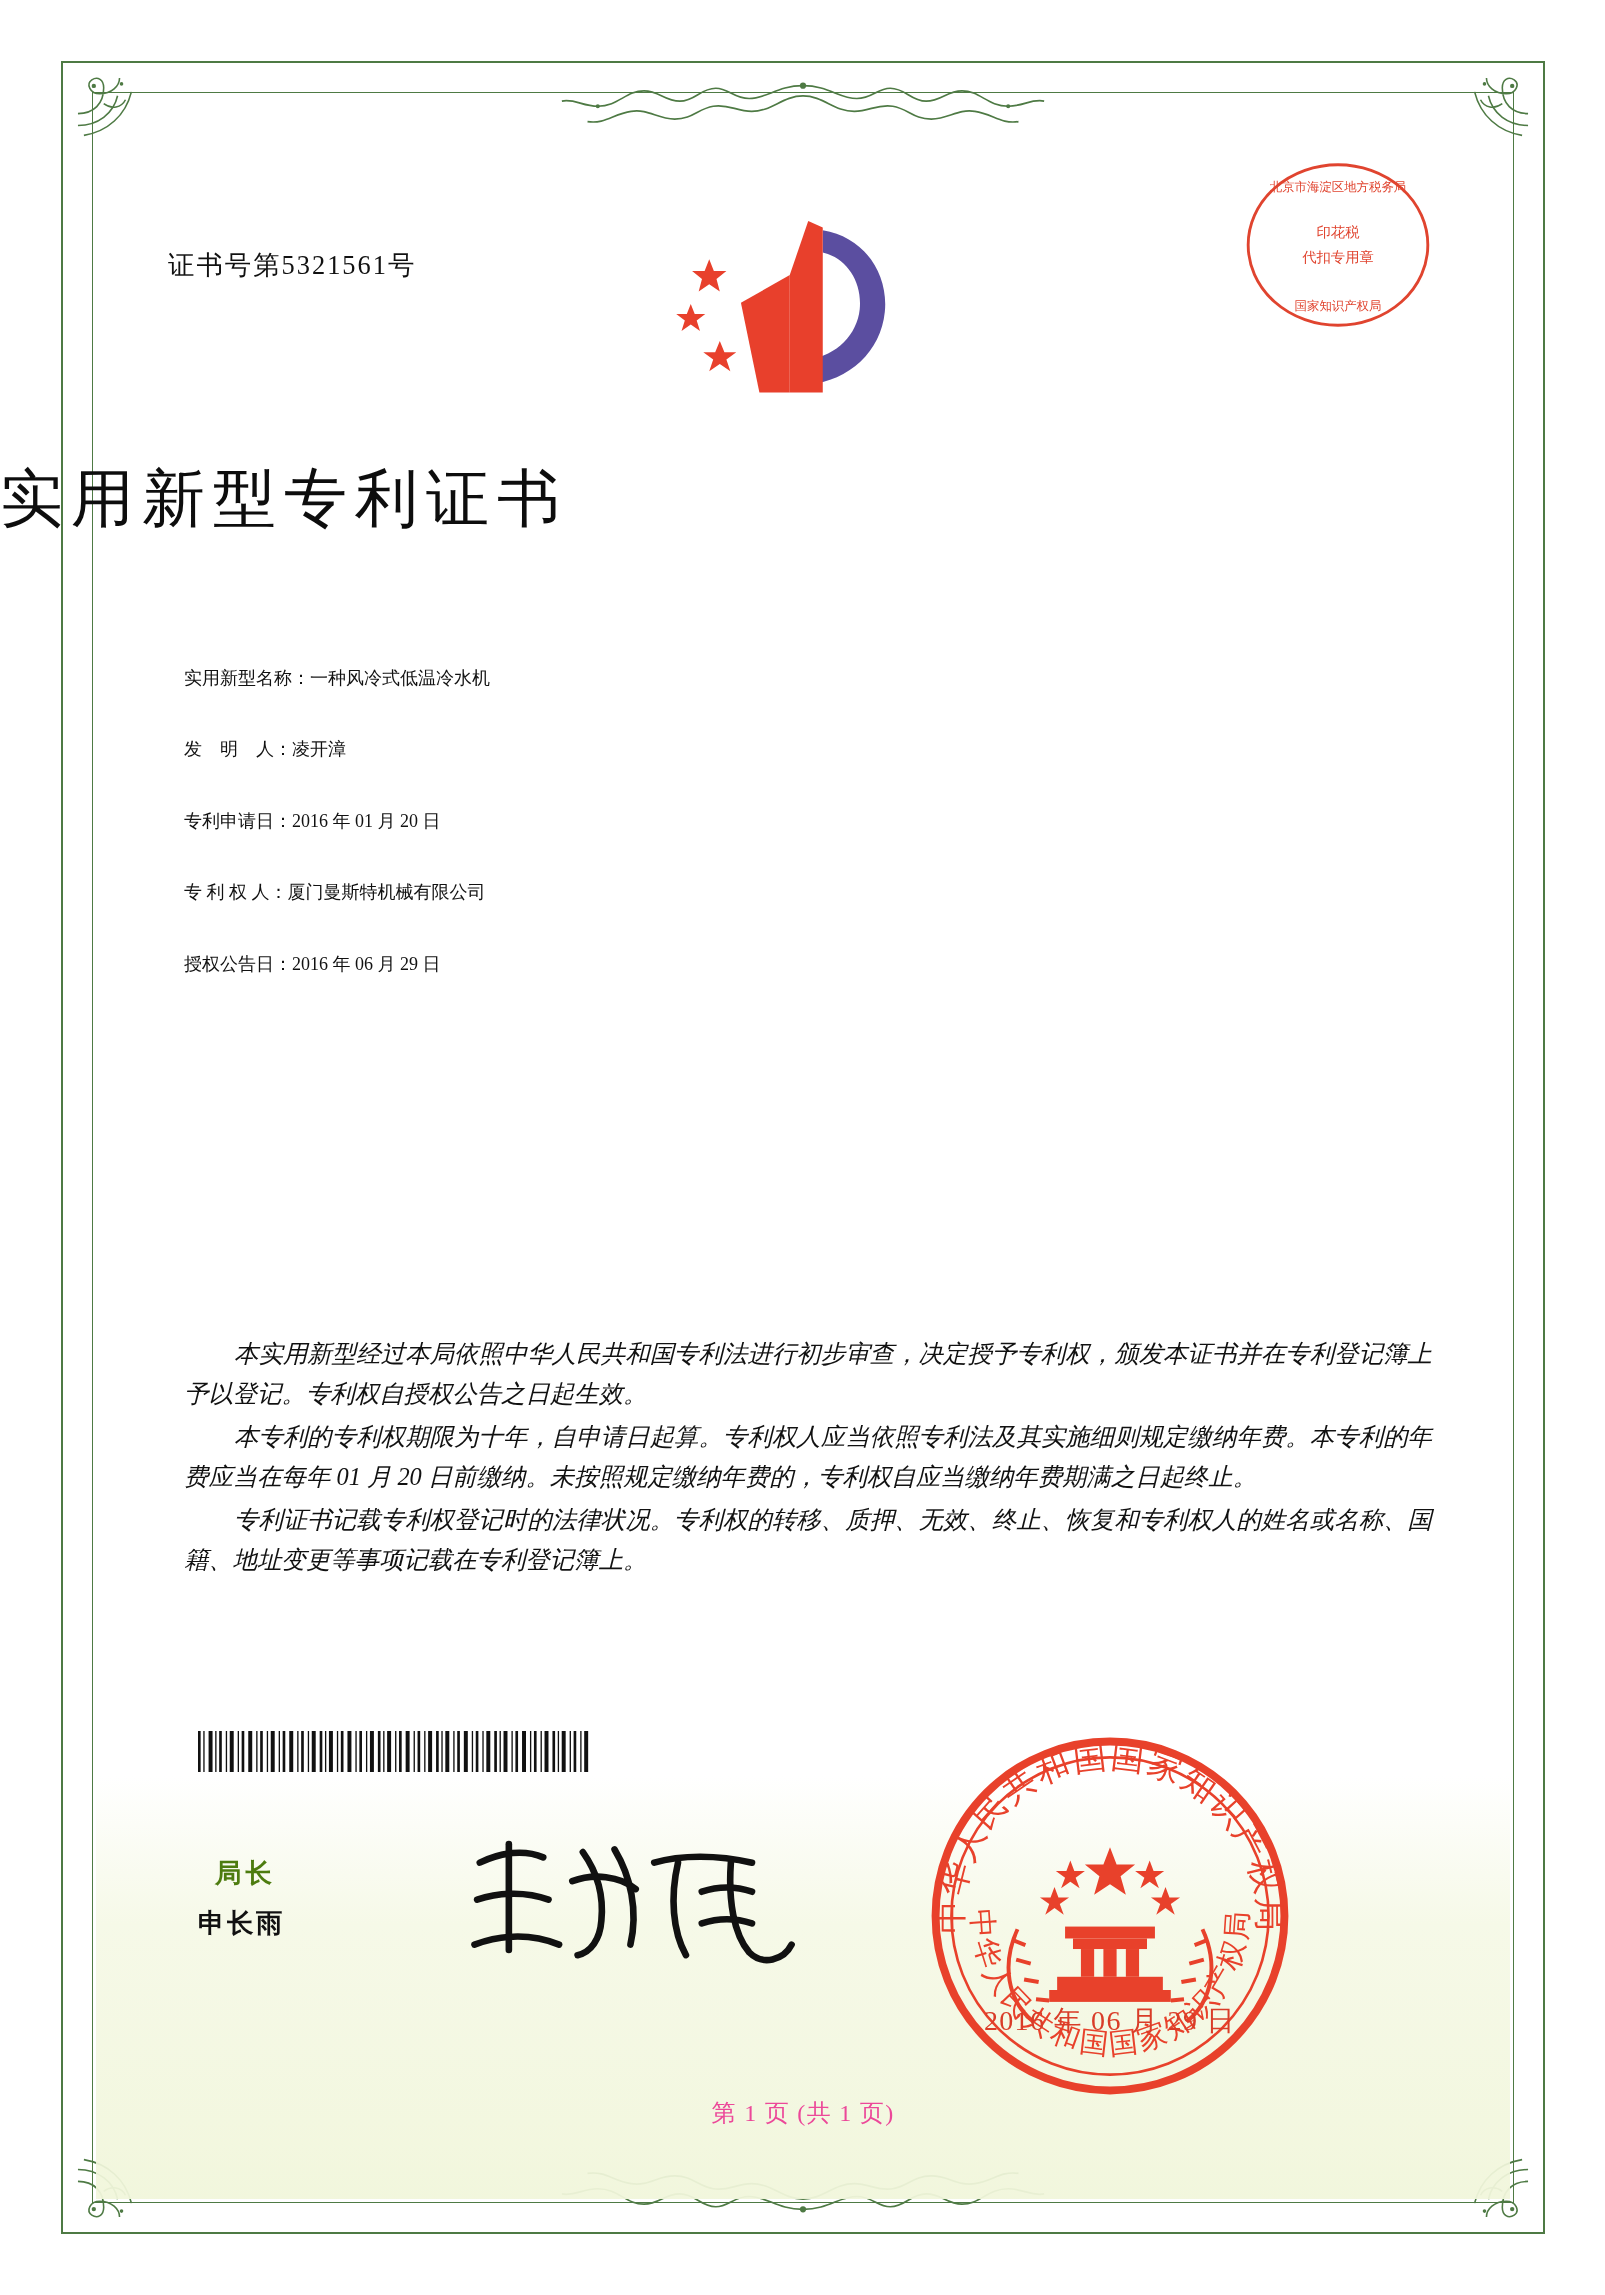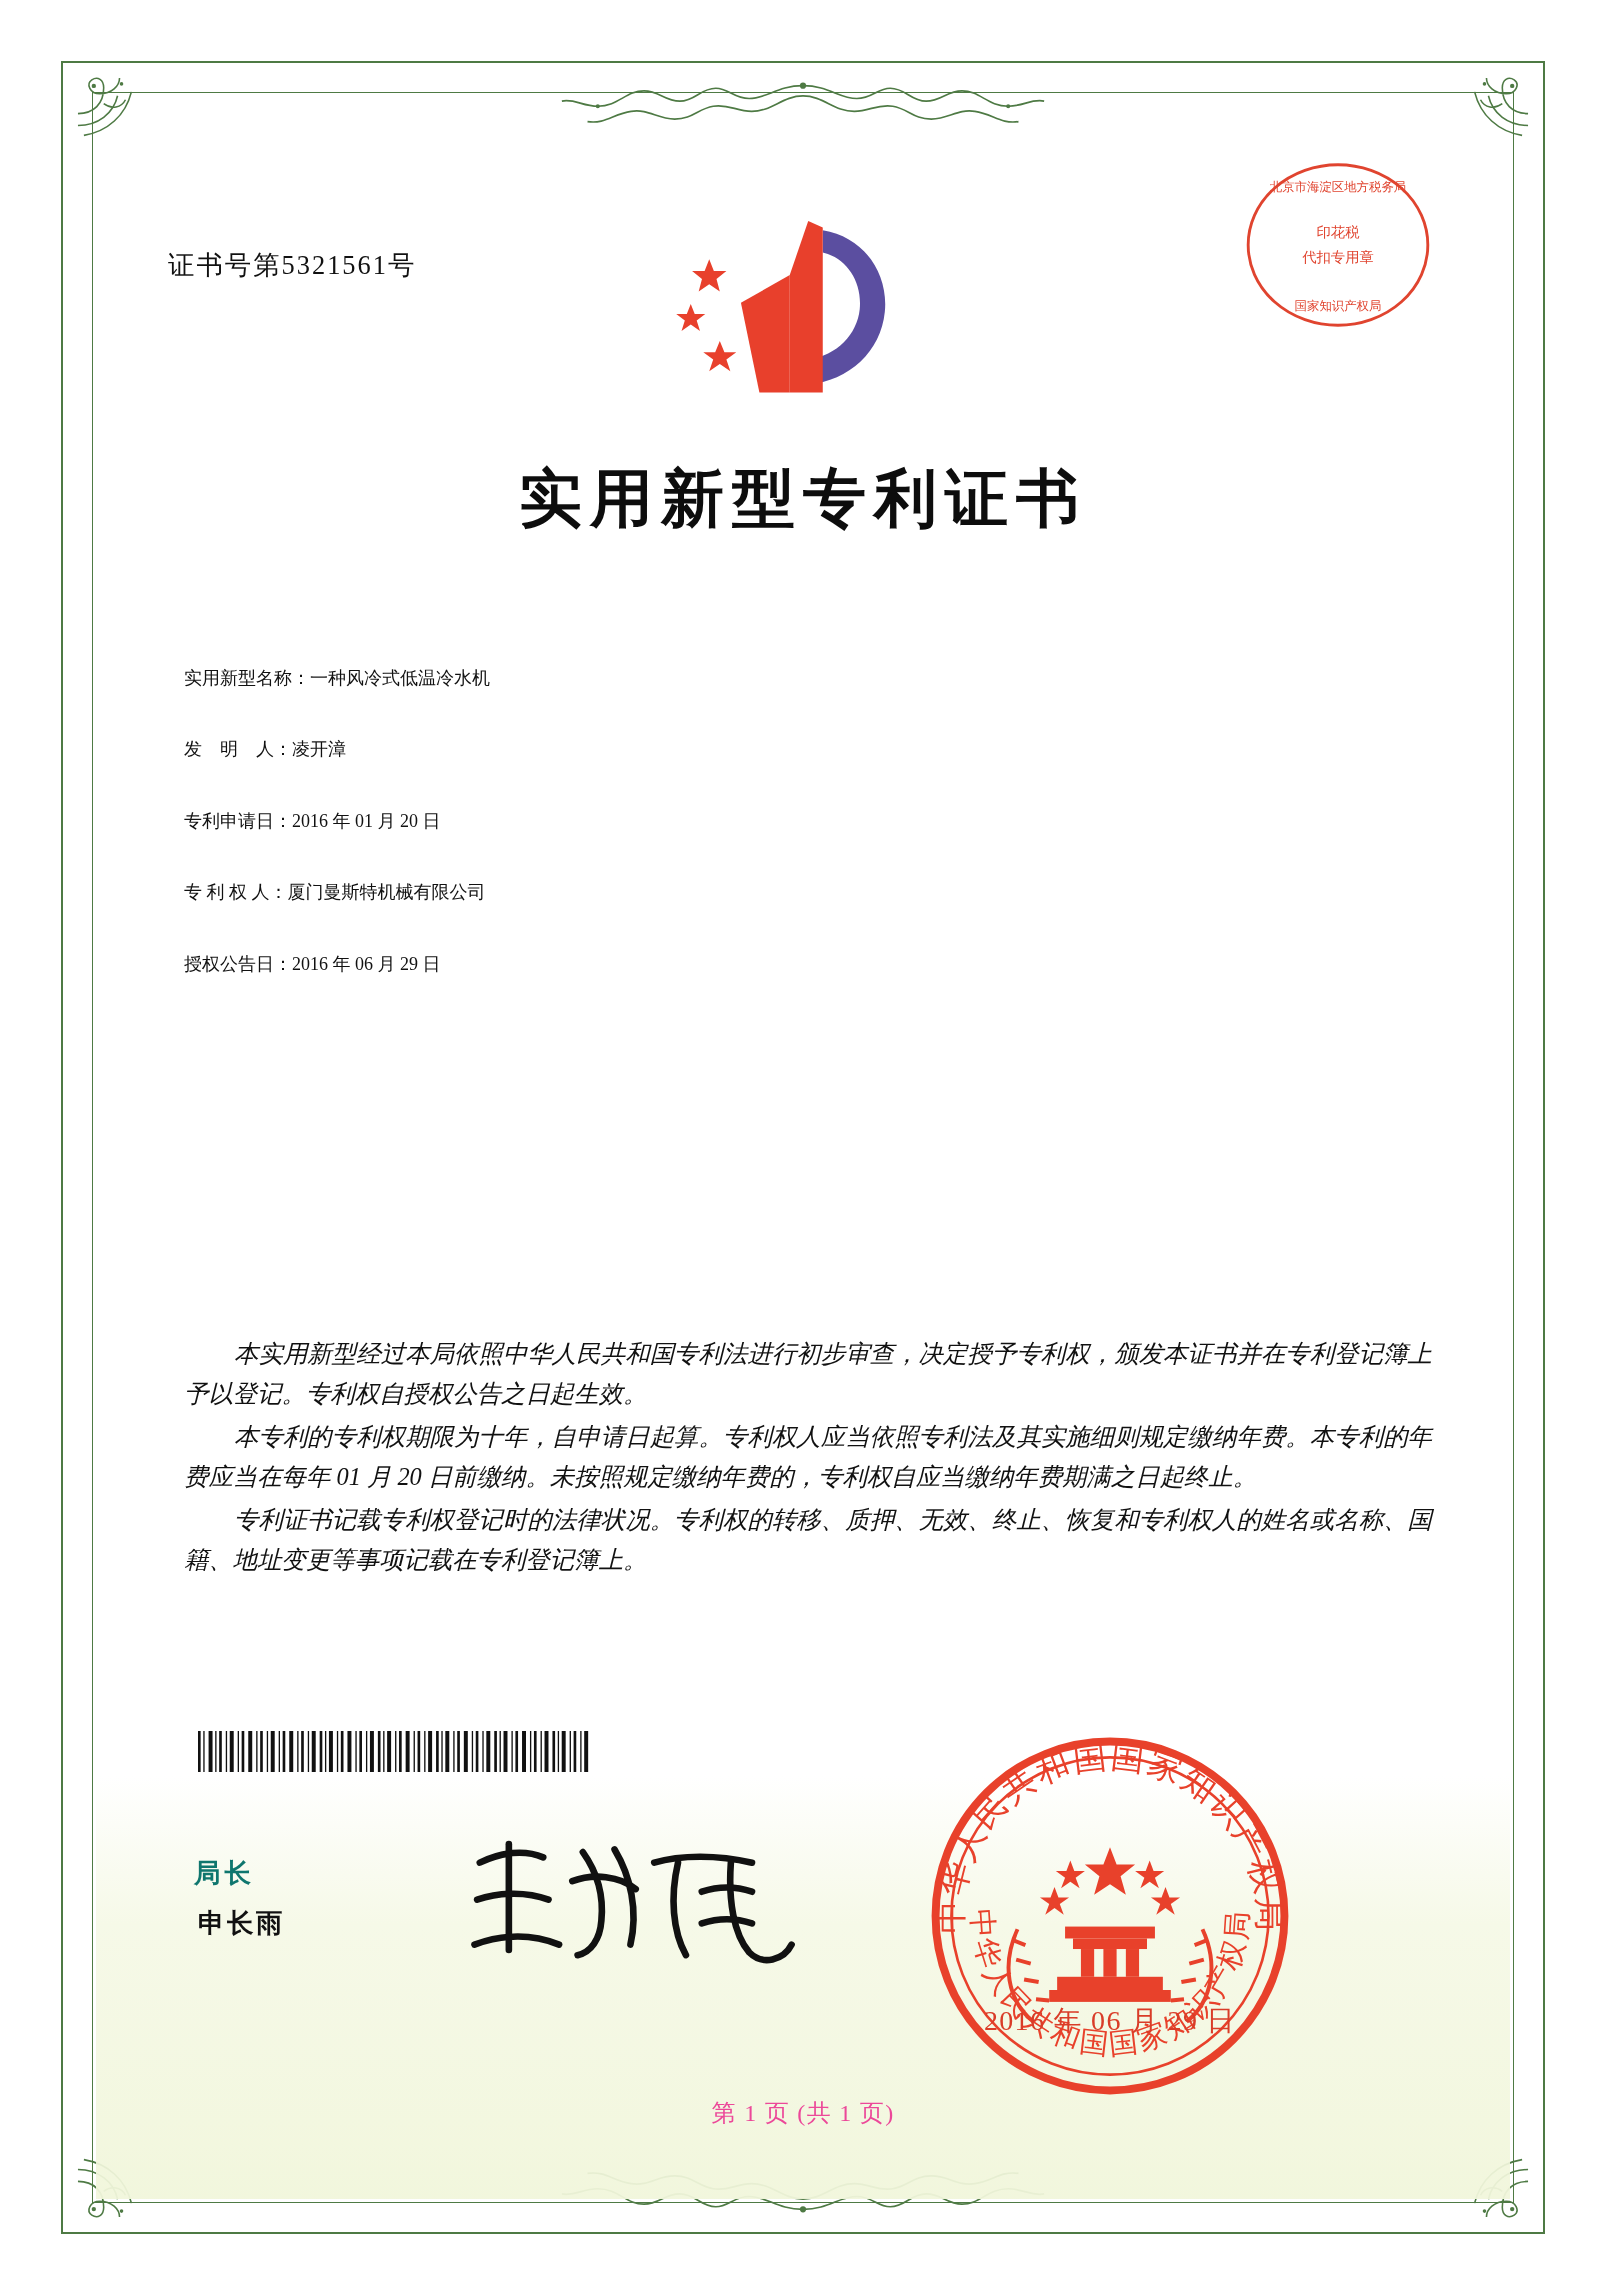--- a/index.html
+++ b/index.html
@@ -98,23 +98,22 @@
     width: 264px;
     height: 182px;
   }
   .logo svg { width: 100%; height: 100%; display: block; }
 
   .title {
     position: absolute;
     left: 0;
     right: 0;
     top: 456px;
-    text-align: center;
     font-size: 63px;
-    font-weight: bold;
+    font-weight: normal;
     letter-spacing: 8px;
     color: #0d0d0d;
     font-family: "DejaVu Serif", "Liberation Serif", serif;
   }
 
   
   .tax-stamp {
     position: absolute;
     left: 1242px;
     top: 159px;
@@ -170,26 +169,26 @@
     left: 198px;
     top: 1731px;
     width: 410px;
     height: 41px;
   }
   .barcode svg { width:100%; height:100%; display:block; }
 
   
   .sig-label {
     position: absolute;
-    left: 194px;
+    left: 215px;
     top: 1856px;
     font-size: 26.4px;
     font-weight: bold;
     letter-spacing: 4px;
-    color: #0f766e;
+    color: #4d7c0f;
   }
   .sig-name {
     position: absolute;
     left: 198px;
     top: 1906px;
     font-size: 26.4px;
     font-weight: bold;
     letter-spacing: 2.6px;
     color: #111;
   }

